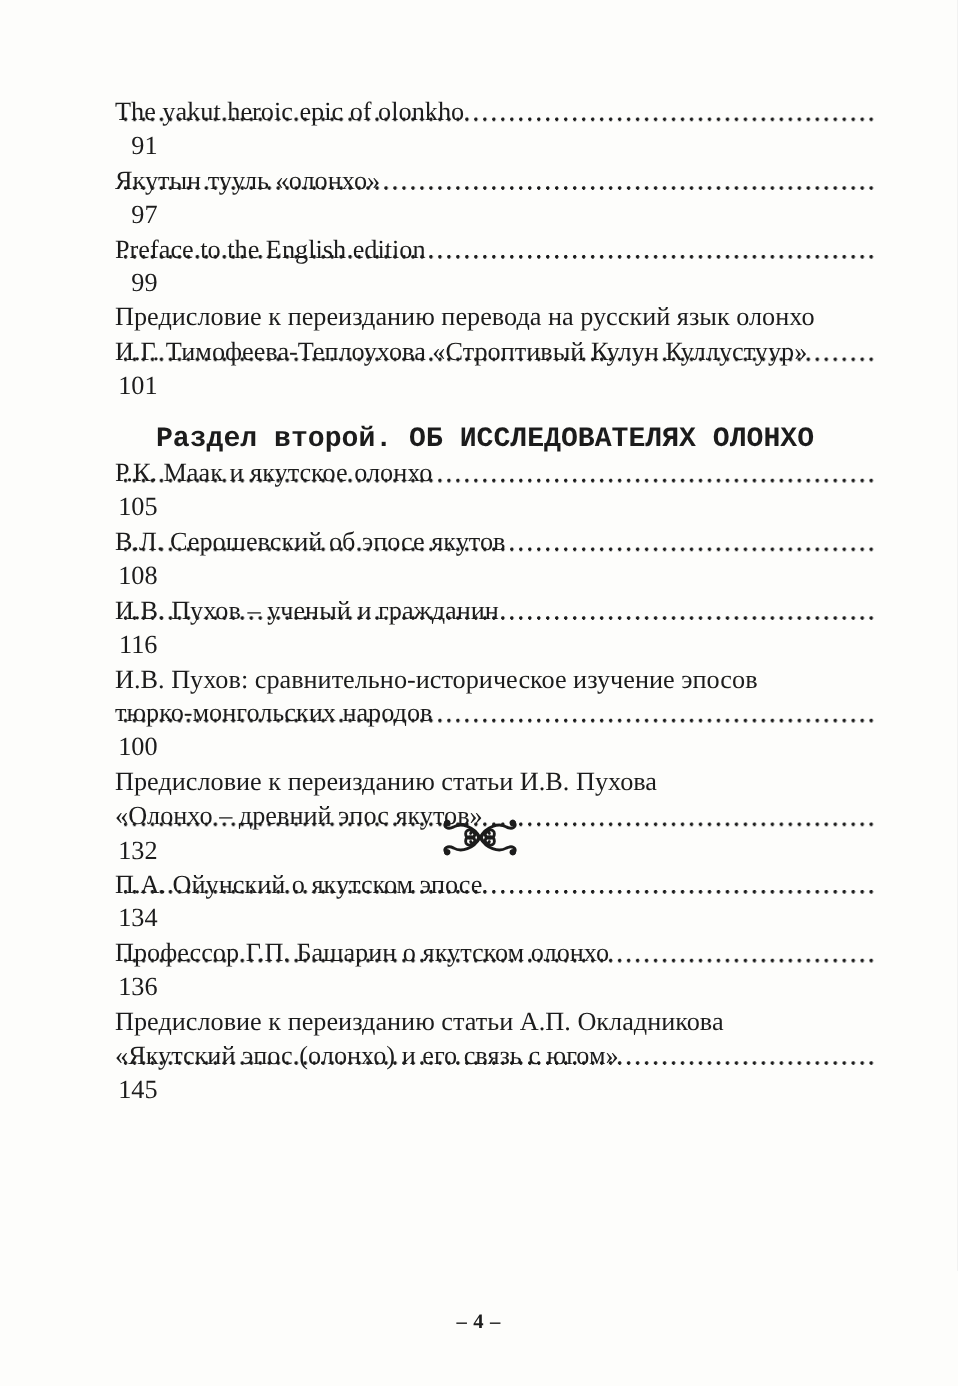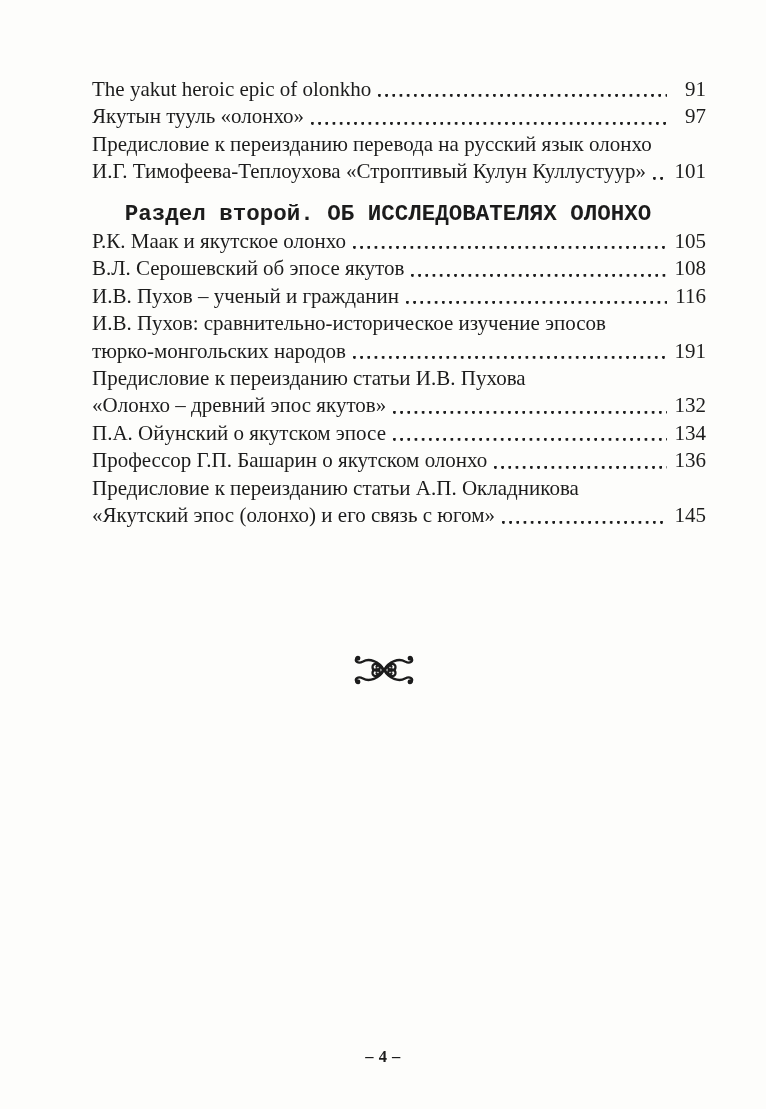--- a/index.html
+++ b/index.html
@@ -18,20 +18,21 @@
     left: 92px;
     top: 76px;
     width: 614px;
   }
   .row {
     display: flex;
     align-items: baseline;
     font-size: 21px;
     line-height: 27.4px;
     white-space: nowrap;
+    flex-direction: column;
   }
   .row .title { flex: 0 0 auto; }
   .row .leader {
     flex: 1 1 auto;
     align-self: stretch;
     position: relative;
     min-width: 14px;
   }
   .row .leader::before {
     content: "";
@@ -88,20 +89,25 @@
       <span class="leader"></span>
       <span class="pg">91</span>
     </div>
 
     <div class="row">
       <span class="title">Якутын тууль «олонхо»</span>
       <span class="leader"></span>
       <span class="pg">97</span>
     </div>
 
+    <div class="row">
+      <span class="title">Preface to the English edition</span>
+      <span class="leader"></span>
+      <span class="pg">99</span>
+    </div>
 
     <div class="row">
       <span class="title">Предисловие к переизданию перевода на русский язык олонхо</span>
     </div>
 
     <div class="row">
       <span class="title">И.Г. Тимофеева-Теплоухова «Строптивый Кулун Куллустуур»</span>
       <span class="leader"></span>
       <span class="pg">101</span>
     </div>
@@ -126,21 +132,21 @@
       <span class="pg">116</span>
     </div>
 
     <div class="row">
       <span class="title">И.В. Пухов: сравнительно-историческое изучение эпосов</span>
     </div>
 
     <div class="row">
       <span class="title">тюрко-монгольских народов</span>
       <span class="leader"></span>
-      <span class="pg">191</span>
+      <span class="pg">100</span>
     </div>
 
     <div class="row">
       <span class="title">Предисловие к переизданию статьи И.В. Пухова</span>
     </div>
 
     <div class="row">
       <span class="title">«Олонхо – древний эпос якутов»</span>
       <span class="leader"></span>
       <span class="pg">132</span>

